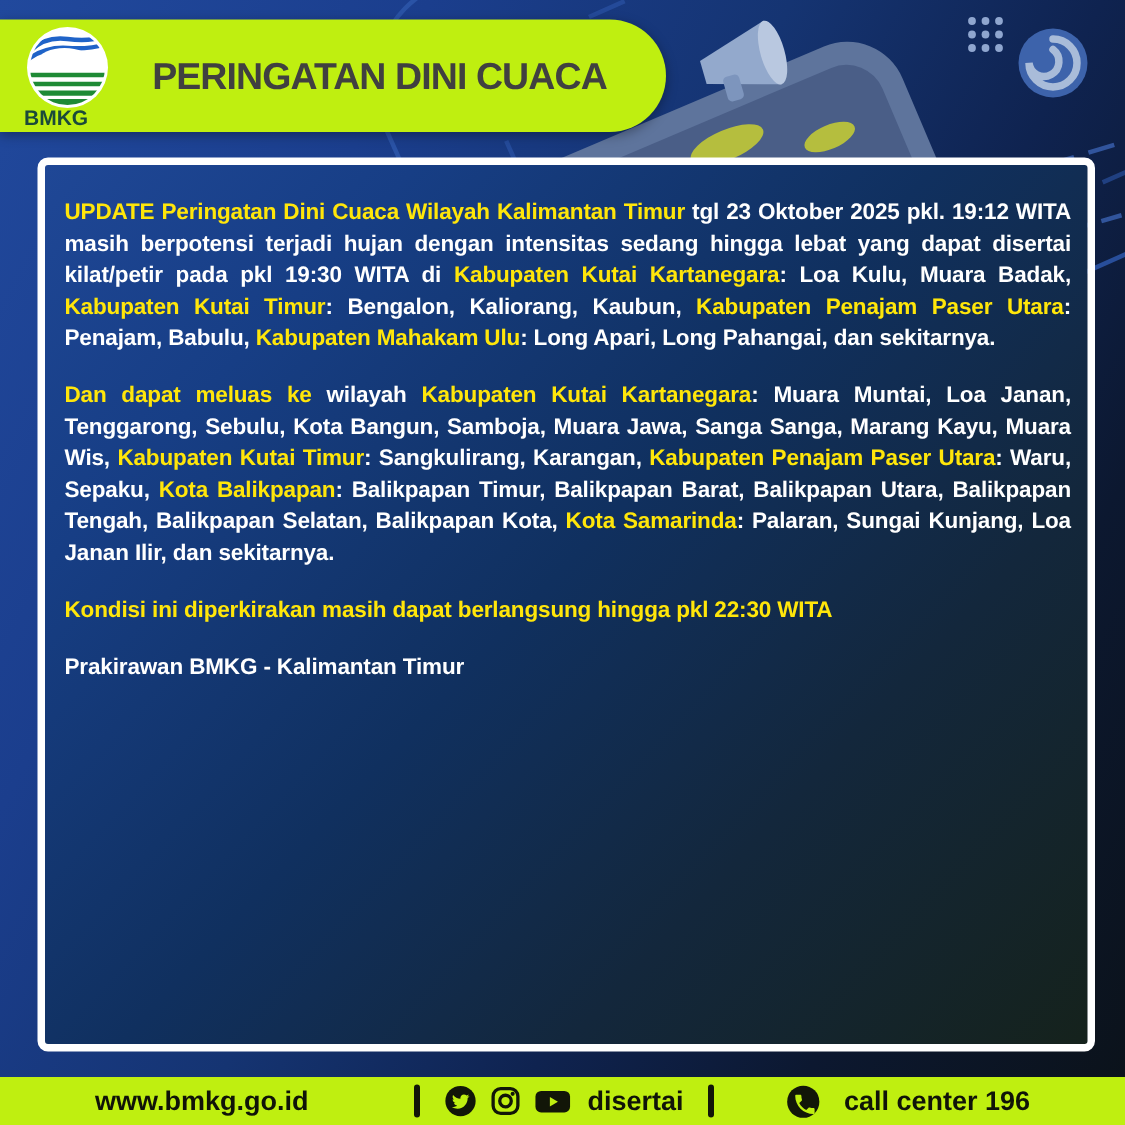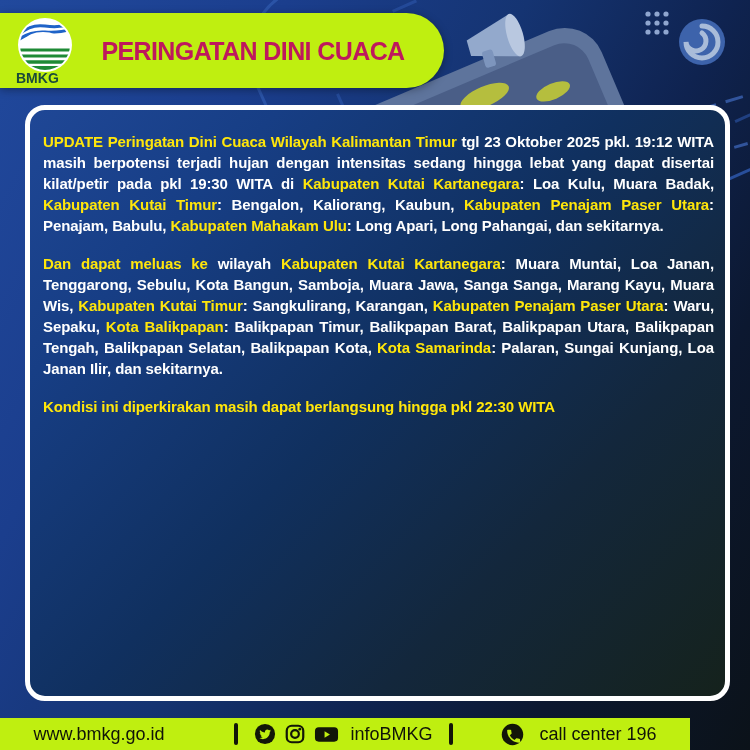--- a/index.html
+++ b/index.html
@@ -10,43 +10,43 @@
   }
   .bg-art{position:absolute;top:0;left:0;z-index:1;}
   
   .banner{
     position:absolute;left:0;top:13px;width:444px;height:75px;z-index:3;
     background:var(--green,#bfef10);border-radius:0 38px 38px 0;
     display:flex;align-items:center;box-shadow:0 2px 8px rgba(0,0,0,.35);
   }
   .logo{margin:1px 0 0 14px;flex:0 0 auto;}
   .banner-title{
-    flex:1;text-align:center;color:#be185d;font-weight:bold;
+    flex:1;text-align:center;color:#404040;font-weight:bold;
     padding:2px 14px 0 2px;line-height:29px;
   }
   .banner-title .l1{font-size:25px;letter-spacing:-.6px;}
   .banner-title .l2{font-size:24px;letter-spacing:-1.1px;}
   
   .card{
     position:absolute;left:25px;top:105px;width:705px;height:596px;z-index:2;
-    box-sizing:border-box;border:5px solid #fff;border-radius:20px;
+    box-sizing:border-box;border:5px solid #fff;border-radius:7px;
     background:linear-gradient(133deg,#1f4796 0%,#173e85 20%,#10305f 48%,#13273c 72%,#15221c 100%);
     padding:21px 11px 0 13px;
   }
   .card p{
     margin:0 0 17px;color:#fff;font-weight:bold;font-size:15px;line-height:21px;
     text-align:justify;letter-spacing:-.1px;
   }
   .card p .hl{color:var(--yellow,#ffe60a);}
   
   .footer{
-    position:absolute;left:0;bottom:0;width:690px;height:32px;z-index:3;
+    position:absolute;left:0;bottom:0;width:750px;height:32px;z-index:3;
     background:var(--green,#bfef10);
     display:flex;align-items:center;justify-content:center;
-    color:#101408;font-weight:normal;font-size:18px;text-align:right;
+    color:#101408;font-weight:bold;font-size:18px;text-align:right;
   }
   .footer .website{margin-right:70px;}
   .footer .bar{display:inline-block;width:4px;height:22px;background:#121608;border-radius:2px;}
   .footer .social{display:flex;align-items:center;gap:8px;margin:0 0 0 16px;}
   .footer .social svg{display:block;}
   .footer .handle{margin-left:3px;}
   .footer .bar2{margin-left:16px;}
   .footer .cc{display:flex;align-items:center;gap:16px;margin-left:48px;}
 </style>
 </head>
@@ -121,41 +121,42 @@
     <div class="banner-title">
       <div class="l1">PERINGATAN DINI CUACA</div>
     </div>
   </header>
 
   <main class="card">
     <div id="paragraphs">
         <p><span class="hl">UPDATE Peringatan Dini Cuaca Wilayah Kalimantan Timur</span><span> tgl 23 Oktober 2025 pkl. 19:12 WITA masih berpotensi terjadi hujan dengan intensitas sedang hingga lebat yang dapat disertai kilat/petir pada pkl 19:30 WITA di </span><span class="hl">Kabupaten Kutai Kartanegara</span><span>: Loa Kulu, Muara Badak, </span><span class="hl">Kabupaten Kutai Timur</span><span>: Bengalon, Kaliorang, Kaubun, </span><span class="hl">Kabupaten Penajam Paser Utara</span><span>: Penajam, Babulu, </span><span class="hl">Kabupaten Mahakam Ulu</span><span>: Long Apari, Long Pahangai, dan sekitarnya.</span></p>
         <p><span class="hl">Dan dapat meluas ke</span><span> wilayah </span><span class="hl">Kabupaten Kutai Kartanegara</span><span>: Muara Muntai, Loa Janan, Tenggarong, Sebulu, Kota Bangun, Samboja, Muara Jawa, Sanga Sanga, Marang Kayu, Muara Wis, </span><span class="hl">Kabupaten Kutai Timur</span><span>: Sangkulirang, Karangan, </span><span class="hl">Kabupaten Penajam Paser Utara</span><span>: Waru, Sepaku, </span><span class="hl">Kota Balikpapan</span><span>: Balikpapan Timur, Balikpapan Barat, Balikpapan Utara, Balikpapan Tengah, Balikpapan Selatan, Balikpapan Kota, </span><span class="hl">Kota Samarinda</span><span>: Palaran, Sungai Kunjang, Loa Janan Ilir, dan sekitarnya.</span></p>
         <p><span class="hl">Kondisi ini diperkirakan masih dapat berlangsung hingga pkl 22:30 WITA</span></p>
+        <p><span>Prakirawan BMKG - Kalimantan Timur</span></p>
       </div>
   </main>
 
   <footer class="footer">
     <span class="website">www.bmkg.go.id</span>
     <span class="bar"></span>
     <span class="social">
       <svg width="22" height="22" viewBox="0 0 24 24">
         <circle cx="12" cy="12" r="11" fill="#121608"></circle>
         <path fill="#bfef10" d="M18.5 8.3c-.5.2-1 .4-1.5.4.5-.3.9-.8 1.1-1.4-.5.3-1.1.5-1.7.7-.5-.5-1.2-.8-1.9-.8-1.4 0-2.6 1.2-2.6 2.6 0 .2 0 .4.1.6-2.2-.1-4.1-1.2-5.4-2.8-.2.4-.3.8-.3 1.3 0 .9.5 1.7 1.2 2.2-.4 0-.8-.1-1.2-.3v.1c0 1.3.9 2.3 2.1 2.6-.2.1-.4.1-.7.1-.2 0-.3 0-.5-.1.3 1 1.3 1.8 2.4 1.8-.9.7-2 1.1-3.2 1.1h-.6c1.2.7 2.6 1.2 4 1.2 4.8 0 7.4-4 7.4-7.4v-.3c.6-.5 1-1 1.3-1.6z"></path>
       </svg>
       <svg width="22" height="22" viewBox="0 0 24 24">
         <rect x="3" y="3" width="18" height="18" rx="5.5" fill="none" stroke="#121608" stroke-width="2.4"></rect>
         <circle cx="12" cy="12" r="4.2" fill="none" stroke="#121608" stroke-width="2.4"></circle>
         <circle cx="17.2" cy="6.8" r="1.5" fill="#121608"></circle>
       </svg>
       <svg width="25" height="22" viewBox="0 0 26 22">
         <rect x="1" y="4" width="24" height="15" rx="4" fill="#121608"></rect>
         <path d="M11 8.2 L16.6 11.5 L11 14.8 Z" fill="#bfef10"></path>
       </svg>
-      <span class="handle">infoBMKG</span>
+      <span class="handle">disertai</span>
     </span>
     <span class="bar bar2"></span>
     <span class="cc">
       <svg width="23" height="23" viewBox="0 0 24 24">
         <circle cx="12" cy="12" r="11.2" fill="#121608"></circle>
         <path fill="#bfef10" d="M9.2 12.9c1.1 2.1 2.8 3.8 4.9 4.9l1.6-1.6c.2-.2.5-.3.8-.2.8.3 1.7.4 2.6.4.4 0 .8.3.8.8v2.6c0 .4-.3.8-.8.8-7 0-12.7-5.7-12.7-12.7 0-.4.3-.8.8-.8h2.7c.4 0 .8.3.8.8 0 .9.1 1.8.4 2.6.1.3 0 .6-.2.8l-1.7 1.6z"></path>
       </svg>
       <span>call center 196</span>
     </span>
   </footer>

